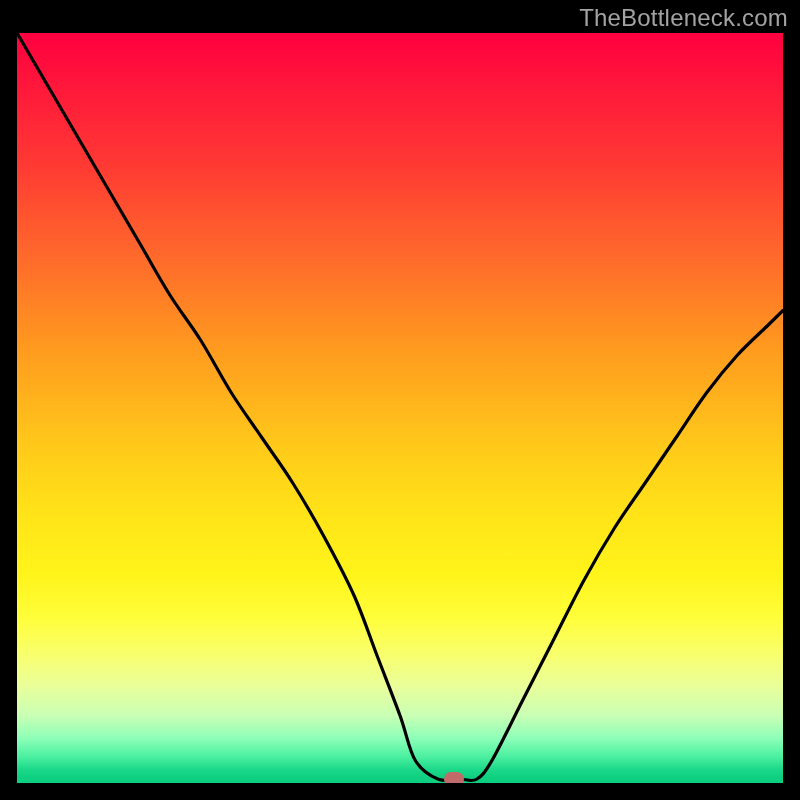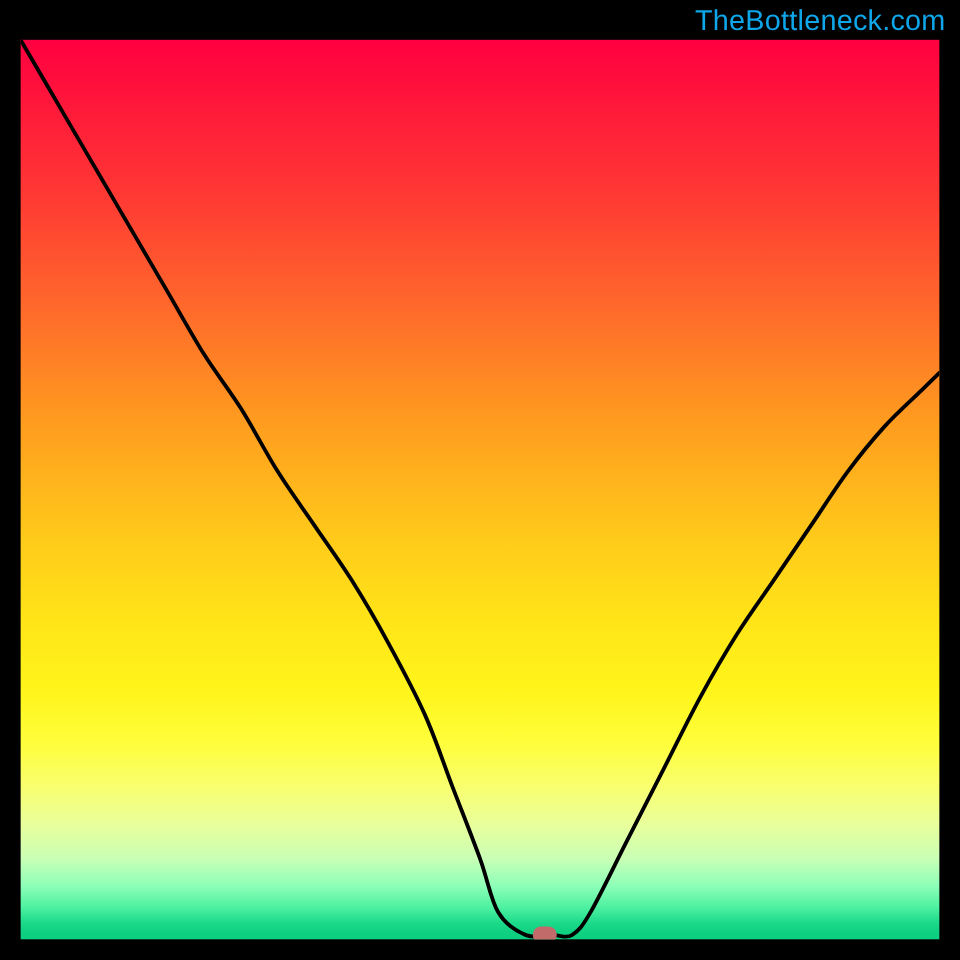--- a/index.html
+++ b/index.html
@@ -16,21 +16,21 @@
     height: 800px;
     background: #000;
   }
   .watermark {
     position: absolute;
     top: 4px;
     right: 12px;
     font-family: Arial, Helvetica, sans-serif;
     font-size: 24px;
     font-weight: 500;
-    color: #0ea5e9;
+    color: #a3a3a3;
     letter-spacing: 0.2px;
     z-index: 3;
   }
   .plot {
     position: absolute;
     left: 17px;
     top: 33px;
     width: 766px;
     height: 750px;
     overflow: hidden;

